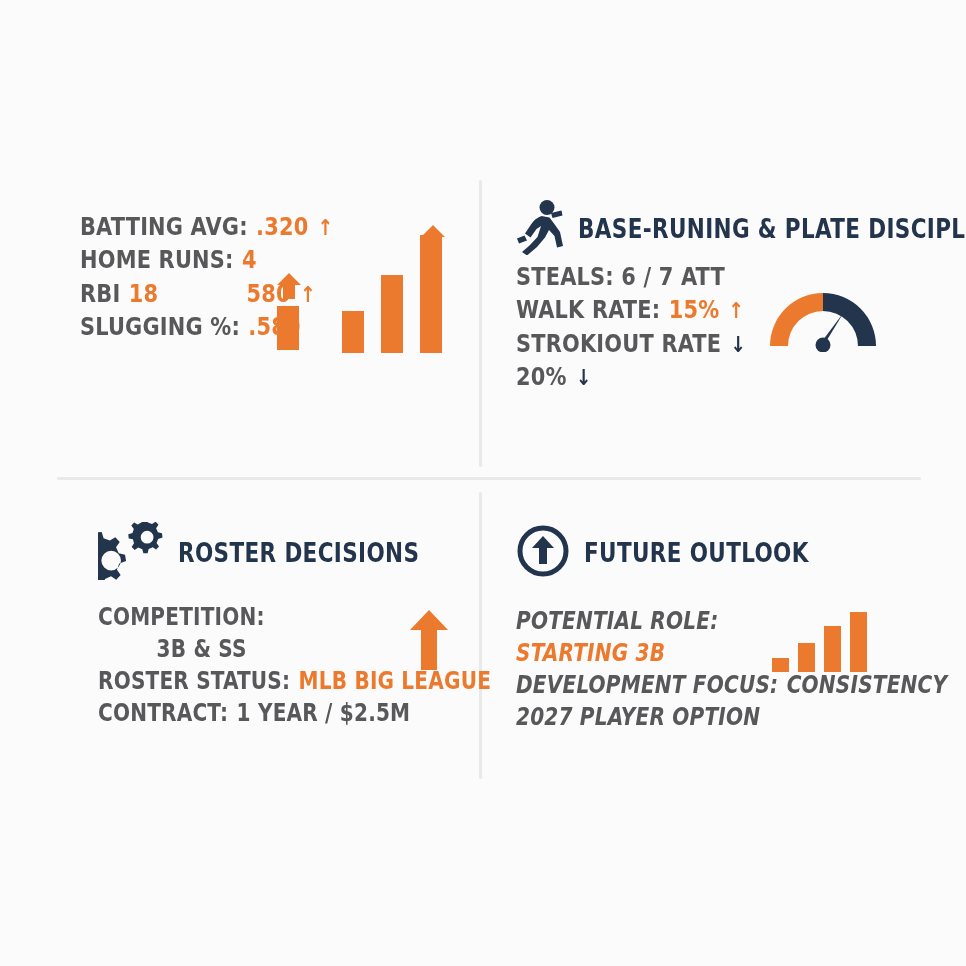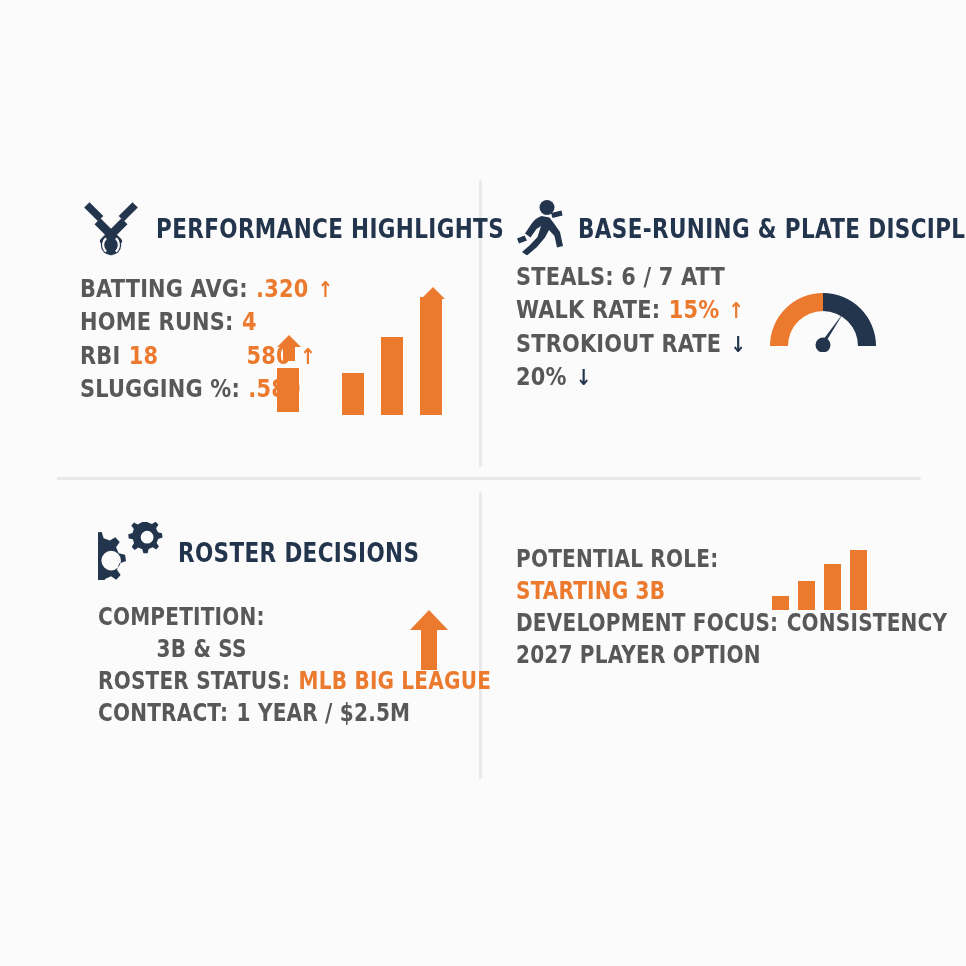--- a/index.html
+++ b/index.html
@@ -154,21 +154,21 @@
   .bl-wrap { position: relative; margin-top: 18px; }
   .bl-rows .row { font-size: 24px; }
   .row.indent { padding-left: 54px; }
   .big-arrow-bl {
     position: absolute;
     left: 310px;
     top: 6px;
   }
 
   
-  .br-wrap { position: relative; margin-top: 22px; }
+  .br-wrap { position: relative; margin-top: 22px; font-style: italic; }
   .br-rows .row { font-size: 24px; }
   .bars-br {
     position: absolute;
     left: 256px;
     top: 4px;
     width: 95px;
     height: 62px;
   }
   .bars-br .bar {
     position: absolute;
@@ -180,38 +180,20 @@
 </head>
 <body>
 
 <div id="infographic">
 
   <div class="divider-v"></div>
   <div class="divider-v lower"></div>
   <div class="divider-h"></div>
 
   <div class="quad tl">
-    <div class="head">
-      <span class="ico">
-        <svg width="62" height="58" viewBox="0 0 62 58">
-          <g fill="#23344d">
-            <path d="M9.5 4.2 L4.2 9.5 L18 23.3 L23.3 18 Z"></path>
-            <path d="M20.5 20.3 L28.5 28.3 L41 40.8 a3.4 3.4 0 0 1 0 4.8 l-1.2 1.2 a3.4 3.4 0 0 1-4.8 0 L22.5 34.3 L14.5 26.3 Z"></path>
-            <path d="M52.5 4.2 L57.8 9.5 L44 23.3 L38.7 18 Z"></path>
-            <path d="M41.5 20.3 L33.5 28.3 L21 40.8 a3.4 3.4 0 0 0 0 4.8 l1.2 1.2 a3.4 3.4 0 0 0 4.8 0 L39.5 34.3 L47.5 26.3 Z"></path>
-            <circle cx="31" cy="47" r="10.2"></circle>
-          </g>
-          <g fill="#fbfbfb">
-            <path d="M25.3 39.6 a10.2 10.2 0 0 0 0 14.8 l1.6-1.3 a8.3 8.3 0 0 1 0-12.2 Z"></path>
-            <path d="M36.7 39.6 a10.2 10.2 0 0 1 0 14.8 l-1.6-1.3 a8.3 8.3 0 0 0 0-12.2 Z"></path>
-          </g>
-        </svg>
-      </span>
-      <span class="htxt">PERFORMANCE HIGHLIGHTS</span>
-    </div>
 
     <div class="tl-wrap">
       <div class="tl-rows body-rows">
 
         <div class="row">
           <span class="lbl">BATTING AVG:</span>
           <span class="val-o">.320</span>
           <span class="arrow-up-o">↑</span>
         </div>
 
@@ -341,20 +323,29 @@
 
       <span class="big-arrow-bl">
         <svg width="42" height="64" viewBox="0 0 42 64">
           <path d="M21 2 L40 22 L29 22 L29 62 L13 62 L13 22 L2 22 Z" fill="#ec7a2e"></path>
         </svg>
       </span>
     </div>
   </div>
 
   <div class="quad br">
+    <div class="head">
+      <span class="ico">
+        <svg width="54" height="54" viewBox="0 0 54 54">
+          <circle cx="27" cy="27" r="23" fill="none" stroke="#23344d" stroke-width="5"></circle>
+          <path d="M27 12 L38 24 L31 24 L31 40 L23 40 L23 24 L16 24 Z" fill="#23344d"></path>
+        </svg>
+      </span>
+      <span class="htxt">FUTURE OUTLOOK</span>
+    </div>
 
     <div class="br-wrap">
       <div class="br-rows body-rows">
 
         <div class="row">
           <span class="lbl">POTENTIAL ROLE:</span>
         </div>
 
         <div class="row">
           <span class="val-o" style="margin-left:0">STARTING 3B</span>

